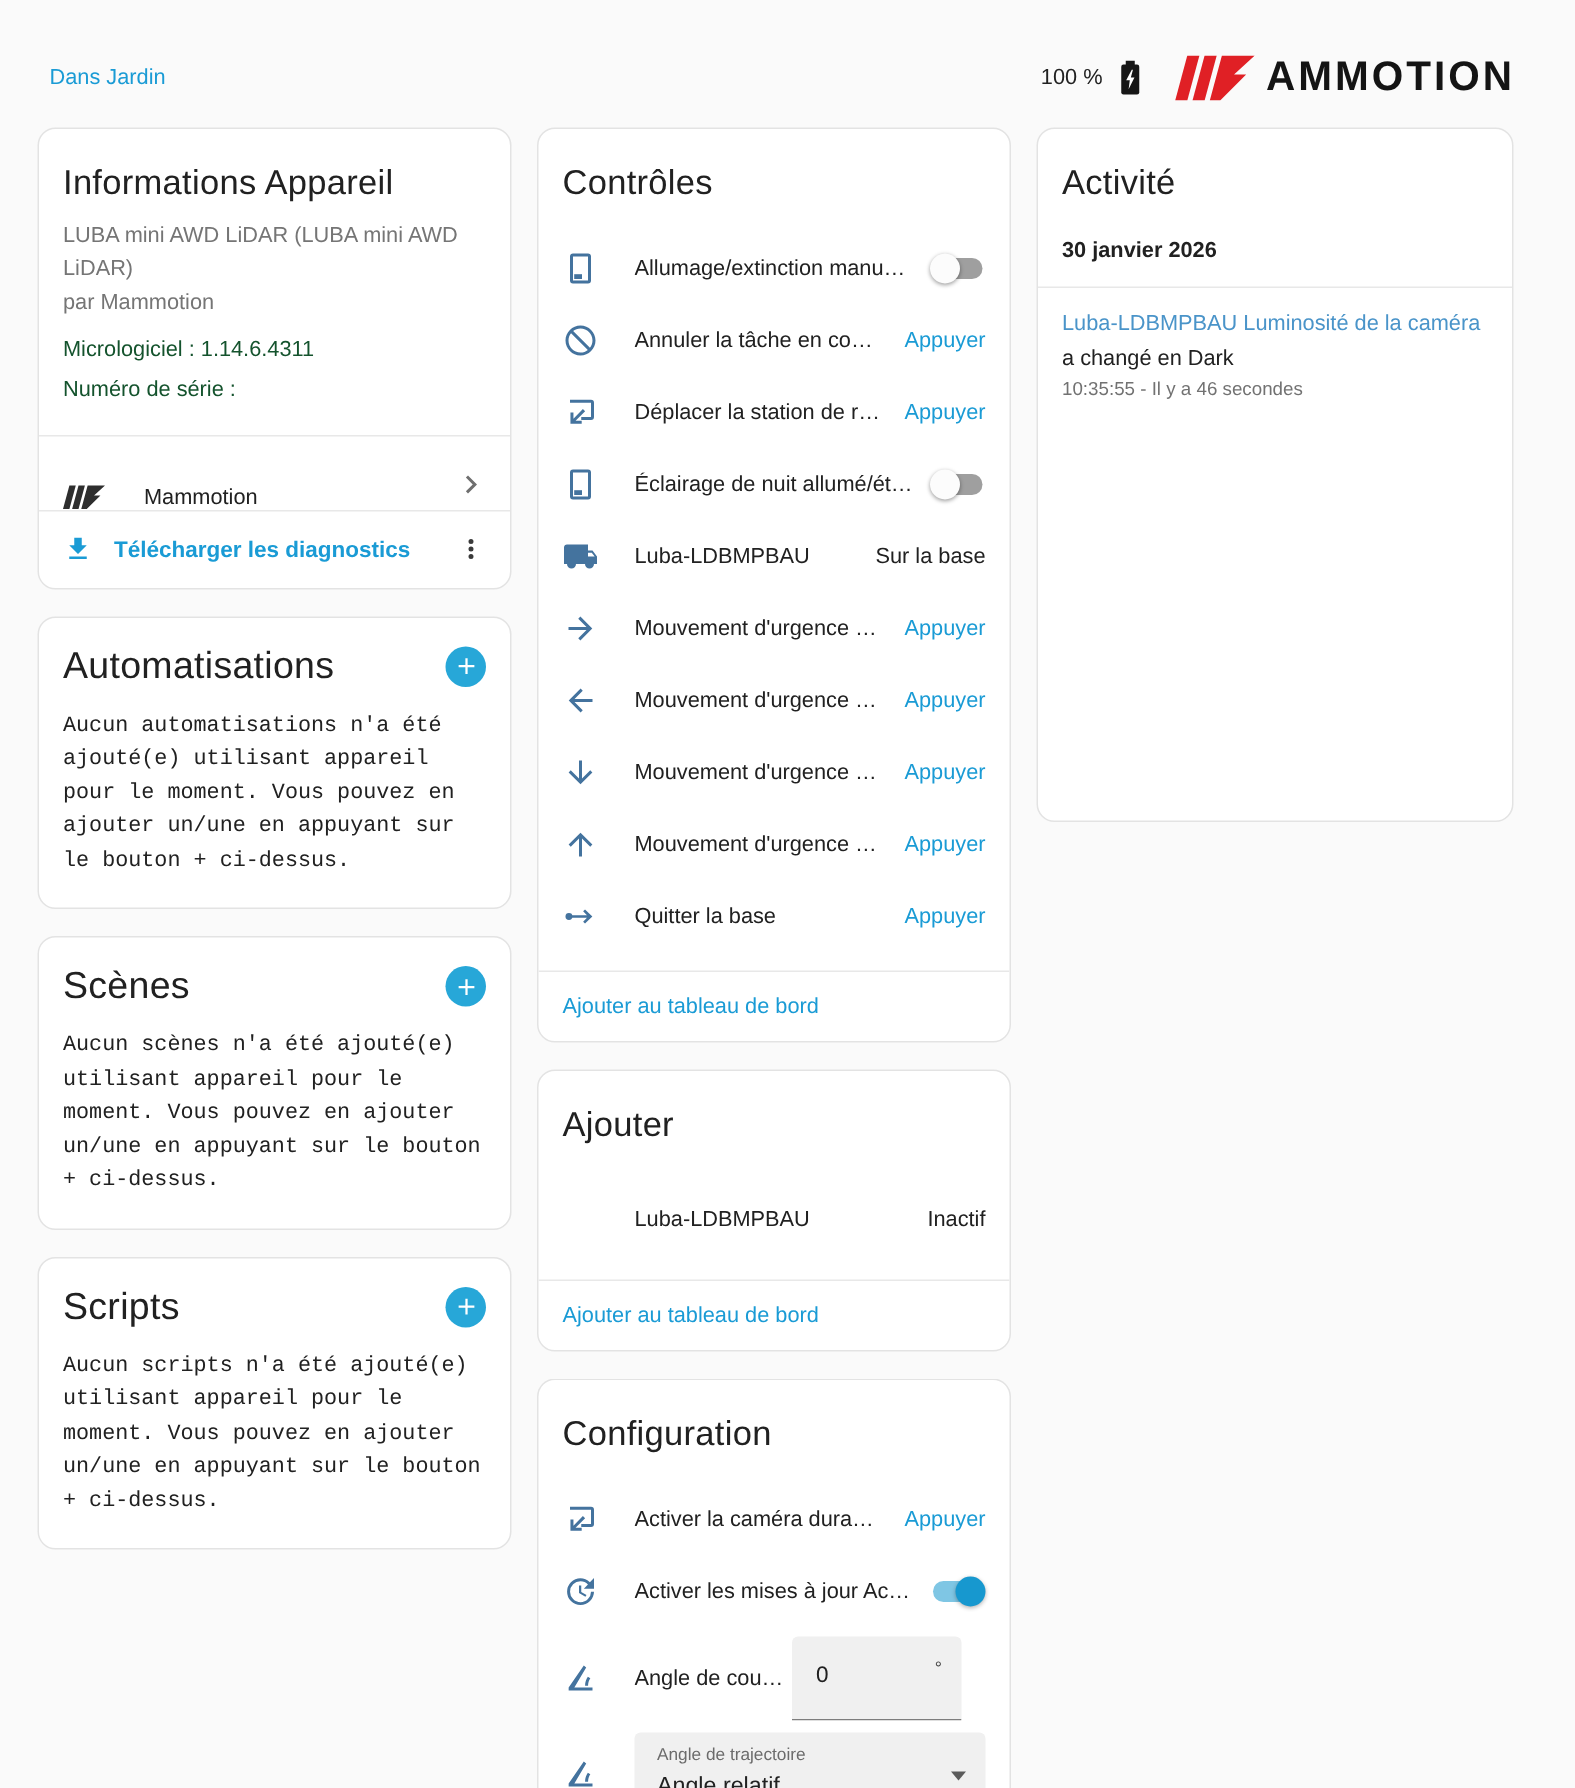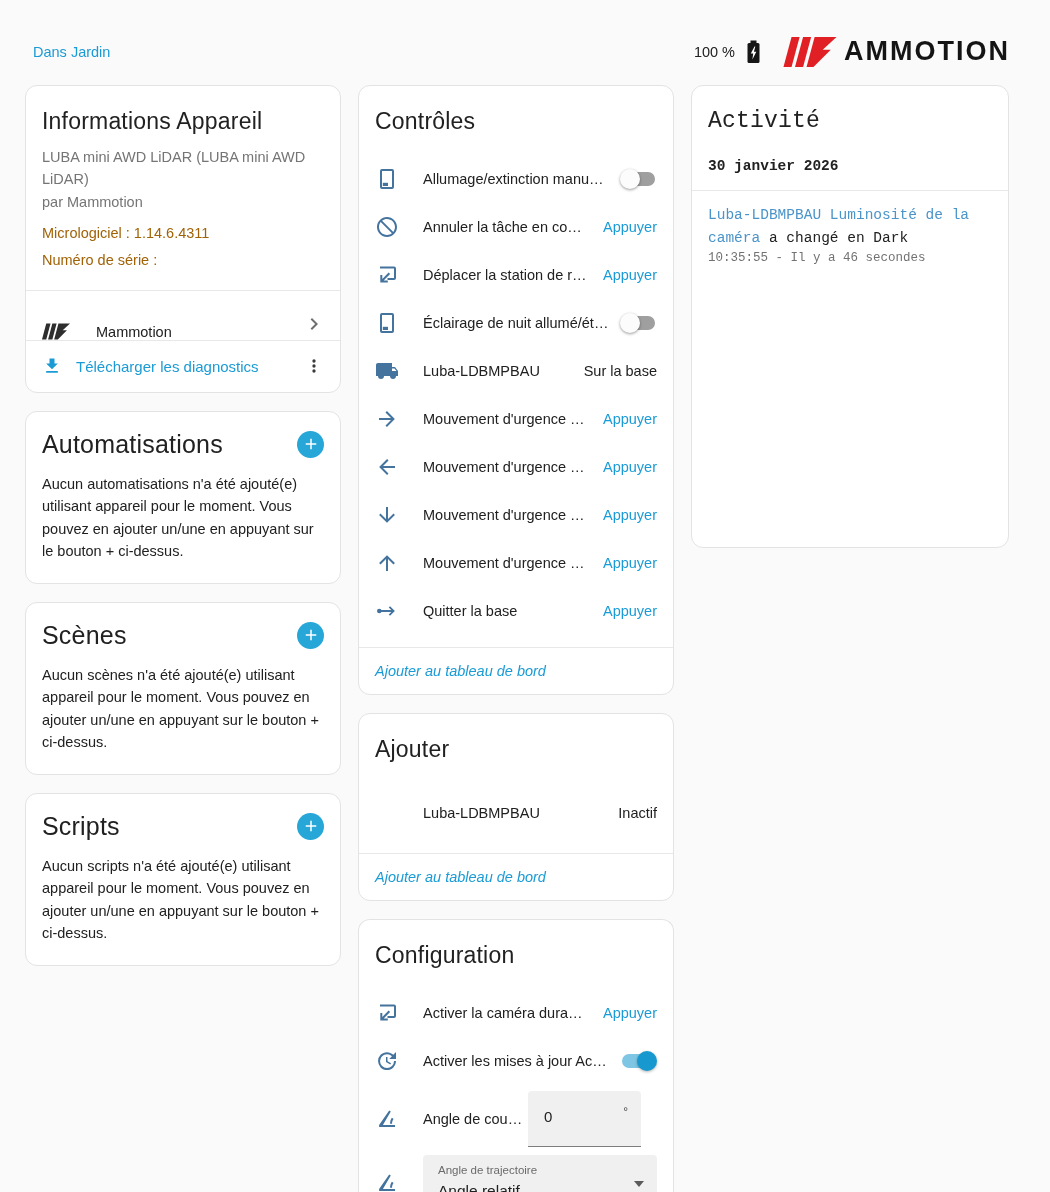--- a/index.html
+++ b/index.html
@@ -30,65 +30,65 @@
   .card {
     background:#fff;
     border:1px solid #e3e3e3;
     border-radius:12px;
     overflow:hidden;
   }
   .card-title { font-size:23px; font-weight:400; color:#212121; padding:22px 16px 10px; letter-spacing:.2px; }
   .card-title-row { display:flex; align-items:center; justify-content:space-between; padding:18px 16px 10px; }
   .card-title-row .t { font-size:25px; font-weight:400; letter-spacing:.2px; }
   .plus-btn { width:27px; height:27px; border-radius:50%; background:#27a7d8; border:none; display:flex; align-items:center; justify-content:center; cursor:pointer; }
-  .empty-text { font-size:14.5px; line-height:22.5px; color:#212121; padding:4px 16px 20px; }
+  .empty-text { font-size:14.5px; line-height:22.5px; color:#212121; padding:4px 16px 20px;font-family:Liberation Mono, monospace; }
 
   
   .dev-sub { color:#757575; font-size:14.5px; line-height:21.5px; padding:2px 16px 0; }
-  .dev-line { font-size:14.5px; color:#a16207; padding:11px 16px 0; }
+  .dev-line { font-size:14.5px; color:#14532d; padding:11px 16px 0; }
   .dev-line.last { padding-bottom:22px; }
   .divider { border-top:1px solid #e8e8e8; }
   .int-row { display:flex; align-items:flex-end; height:49px; padding:0 14px 0 16px; cursor:pointer; }
   .int-row .mlogo { width:30px; display:flex; }
   .int-row .lbl { margin-left:24px; font-size:14.5px; flex:1; }
   .diag-row { display:flex; align-items:center; height:51px; padding:0 10px 0 16px; }
-  .diag-link { display:flex; align-items:center; gap:14px; font-size:15px; font-weight:400; color:#1a9bd5; flex:1; cursor:pointer; }
+  .diag-link { display:flex; align-items:center; gap:14px; font-size:15px; font-weight:700; color:#1a9bd5; flex:1; cursor:pointer; }
   .dots-btn { background:none; border:none; cursor:pointer; display:flex; padding:6px; }
 
   
   .rows { margin-top:10px; }
   .erow { display:flex; align-items:center; height:48px; padding:0 16px; }
   .erow .eicon { width:24px; height:24px; color:#44739e; flex:none; display:flex; }
   .erow .eicon.empty { visibility:hidden; }
   .erow .elbl { margin-left:24px; font-size:14.5px; color:#212121; white-space:nowrap; overflow:hidden; flex:1; }
   .erow .action { font-size:14.5px; font-weight:500; color:#1a9bd5; cursor:pointer; }
   .erow .state { font-size:14.5px; color:#212121; cursor:pointer; }
   .card-footer { border-top:1px solid #e8e8e8; margin-top:12px; }
-  .footer-link { display:block; padding:15px 16px; font-size:14.5px; font-weight:500; color:#1a9bd5; cursor:pointer;font-style:italic; }
+  .footer-link { display:block; padding:15px 16px; font-size:14.5px; font-weight:500; color:#1a9bd5; cursor:pointer; }
 
   
   .toggle { position:relative; width:37px; height:20px; cursor:pointer; flex:none; }
   .toggle .track { position:absolute; left:2px; right:2px; top:3px; height:14px; border-radius:7px; background:#9f9f9f; }
   .toggle .thumb { position:absolute; top:0; left:0; width:20px; height:20px; border-radius:50%; background:#fcfcfc; box-shadow:0 1px 3px rgba(0,0,0,.4); }
   .toggle.on .track { background:#7fc6e4; }
   .toggle.on .thumb { left:auto; right:0; background:#1798cf; box-shadow:0 1px 3px rgba(0,0,0,.3); }
 
   
   .num-field { margin:6px 16px 0 auto; width:113px; height:56px; background:#f0f0f0; border-bottom:1px solid #7d7d7d; border-radius:4px 4px 0 0; position:relative; }
   .num-field input { position:absolute; left:16px; top:17px; width:60px; border:none; background:transparent; font-size:15px; font-family:inherit; color:#212121; outline:none; }
   .num-field .unit { position:absolute; right:13px; top:14px; font-size:12px; color:#444; }
   .select-row { display:flex; align-items:flex-start; padding:8px 16px 0; }
   .select-row .eicon { width:24px; height:24px; color:#44739e; margin-top:16px; flex:none; }
   .sel-field { margin-left:24px; flex:1; height:56px; background:#f0f0f0; border-bottom:1px solid #7d7d7d; border-radius:4px 4px 0 0; position:relative; cursor:pointer; }
   .sel-field .flabel { position:absolute; left:15px; top:9px; font-size:11.5px; color:#6b6b6b; }
   .sel-field .fvalue { position:absolute; left:15px; bottom:10px; font-size:15.5px; color:#212121; }
   .sel-field .caret { position:absolute; right:13px; top:26px; width:0; height:0; border-left:5px solid transparent; border-right:5px solid transparent; border-top:6px solid #5b5b5b; }
 
   
-  .activity-card { height:463px;font-family:Liberation Mono, monospace; }
+  .activity-card { height:463px; }
   .act-date { font-size:14.5px; font-weight:700; padding:14px 16px 16px; }
   .act-entry { padding:13px 16px 0; font-size:14.5px; line-height:22.5px; }
   .act-entry .alink { color:#5a9bd0; color:#4a94c9; cursor:pointer; }
   .act-time { padding:2px 16px; font-size:12.5px; color:#727272; }
 
   .chev { color:#757575; }
 </style>
 </head>
 <body>
 

